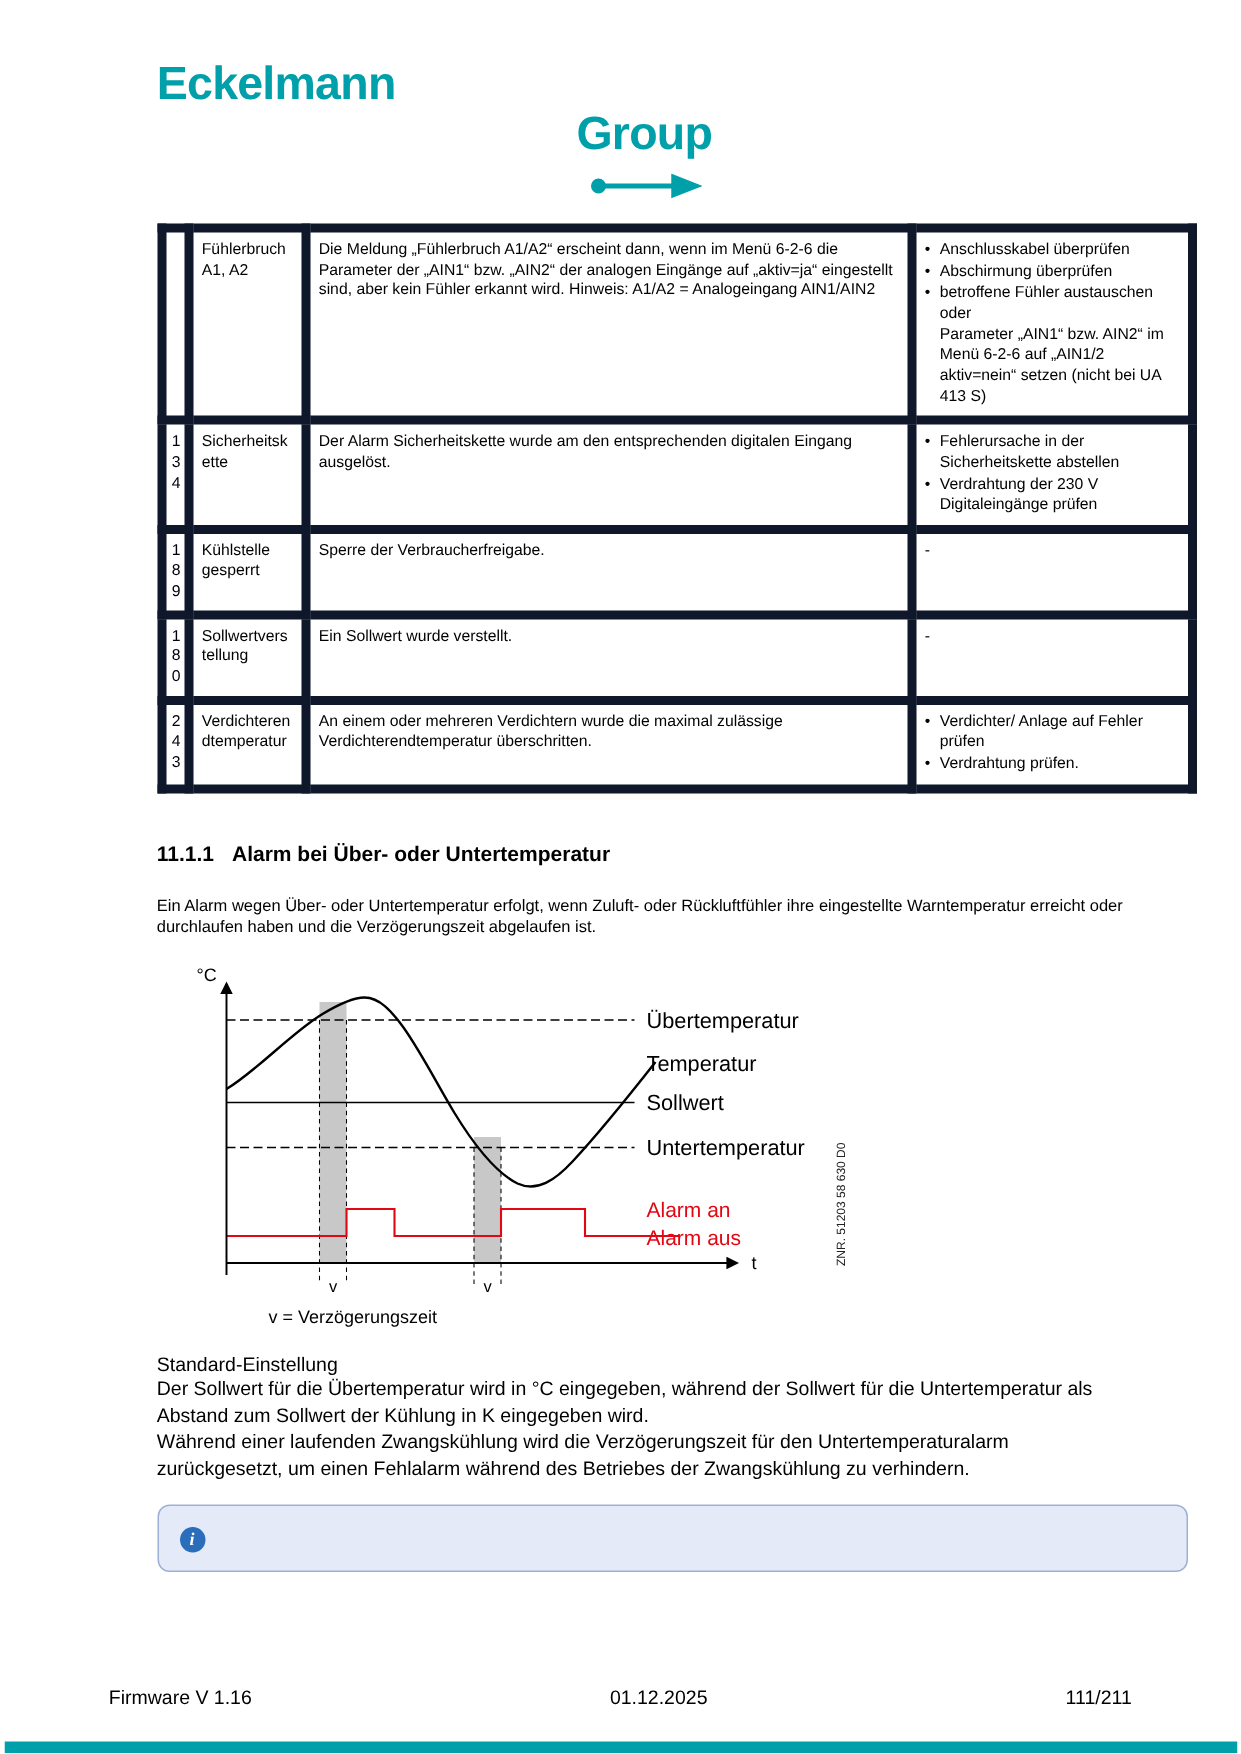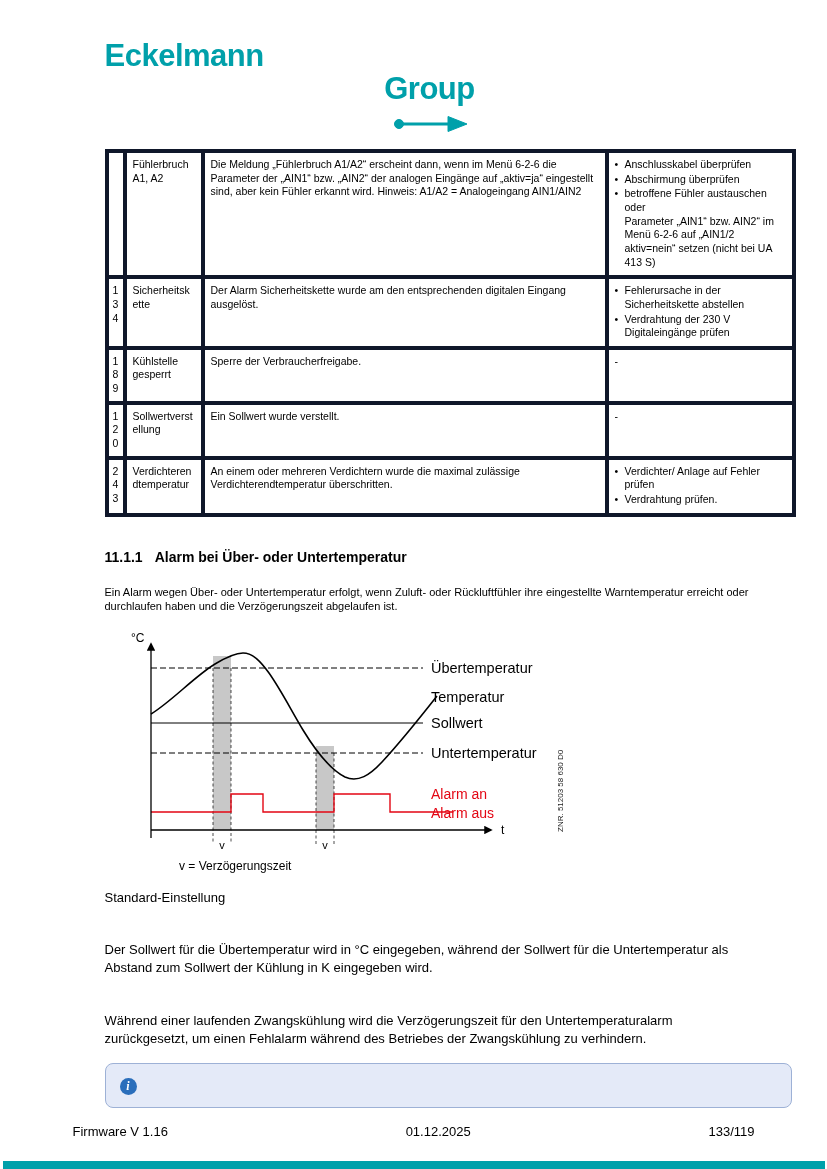--- a/index.html
+++ b/index.html
@@ -17,36 +17,36 @@
     font-size:31px; font-weight:800; letter-spacing:-0.5px;
     color:var(--brand-teal,#00a0aa); line-height:1.05;
   }
   .logo-row { display:flex; align-items:center; gap:10px;flex-direction:column; }
   .logo-arrow { display:block; }
   .logo-arrow .shape { fill:var(--brand-teal,#00a0aa); stroke:var(--brand-teal,#00a0aa); }
 
   
   .alarm-table { border-collapse:collapse; width:687px; margin-top:16px;
                  font-size:10.5px; line-height:1.3; table-layout:fixed; }
-  .alarm-table td { border:4px solid #0f172a; vertical-align:top; padding:5px 6px; }
+  .alarm-table td { border:6px solid #0f172a; vertical-align:top; padding:5px 6px; }
   td.col-id { width:18px; word-break:break-all; padding:5px 4px; }
   td.col-name { width:78px; overflow-wrap:break-word; word-break:break-word; }
   td.col-desc { width:404px; }
   td.col-remedy { width:187px; }
   .alarm-table ul { list-style:none; }
   .alarm-table li { position:relative; padding-left:10px; margin-bottom:1px; white-space:pre-line; }
   .alarm-table li::before { content:"•"; position:absolute; left:0; top:0; }
 
   
   h2.s1 { font-size:14px; font-weight:bold; margin-top:38px; }
   h3.s2 { font-size:14px; font-weight:bold; margin-top:32px; }
   h2.s1 .num, h3.s2 .num { display:inline-block; margin-right:12px; }
   p.body { font-size:11px; line-height:1.35; margin-top:20px; max-width:650px; }
   h4.std { font-size:13px; font-weight:normal; margin-top:12px; }
-  p.tight { font-size:13px; line-height:1.35; max-width:700px;margin-top:36px; }
+  p.tight { font-size:13px; line-height:1.35; max-width:700px; }
 
   
   .diagram { margin:12px 0 0 8px; }
   .diag-svg { display:block; }
   .diag-svg .band { fill:var(--band-gray,#c8c8c8); }
   .diag-svg .thin { stroke:#000; stroke-width:1; }
   .diag-svg .dash { stroke-dasharray:6 3; }
   .diag-svg .vthin { stroke:#000; stroke-width:0.7; stroke-dasharray:3 2.5; }
   .diag-svg .curve { fill:none; stroke:#000; stroke-width:1.6; }
   .diag-svg .alarm { fill:none; stroke:var(--alarm-red,#e30613); stroke-width:1.4; }
@@ -127,21 +127,21 @@
               </ul>
             </td>
           </tr>
           <tr>
             <td class="col-id">189</td>
             <td class="col-name">Kühlstelle gesperrt</td>
             <td class="col-desc">Sperre der Verbraucherfreigabe.</td>
             <td class="col-remedy">-</td>
           </tr>
           <tr>
-            <td class="col-id">120</td>
+            <td class="col-id">180</td>
             <td class="col-name">Sollwertverstellung</td>
             <td class="col-desc">Ein Sollwert wurde verstellt.</td>
             <td class="col-remedy">-</td>
           </tr>
           <tr>
             <td class="col-id">243</td>
             <td class="col-name">Verdichterendtemperatur</td>
             <td class="col-desc">An einem oder mehreren Verdichtern wurde die maximal zulässige Verdichterendtemperatur überschritten.</td>
             <td class="col-remedy">
               <ul>
@@ -206,17 +206,17 @@
 
     <div class="note">
       <span class="note-icon">i</span>
     </div>
 
   </div>
 
   <footer>
     <span>Firmware V 1.16</span>
     <span>01.12.2025</span>
-    <span>133/119</span>
+    <span>111/211</span>
   </footer>
 
   <div class="bottom-bar"></div>
 </div>
 
 </body></html>

